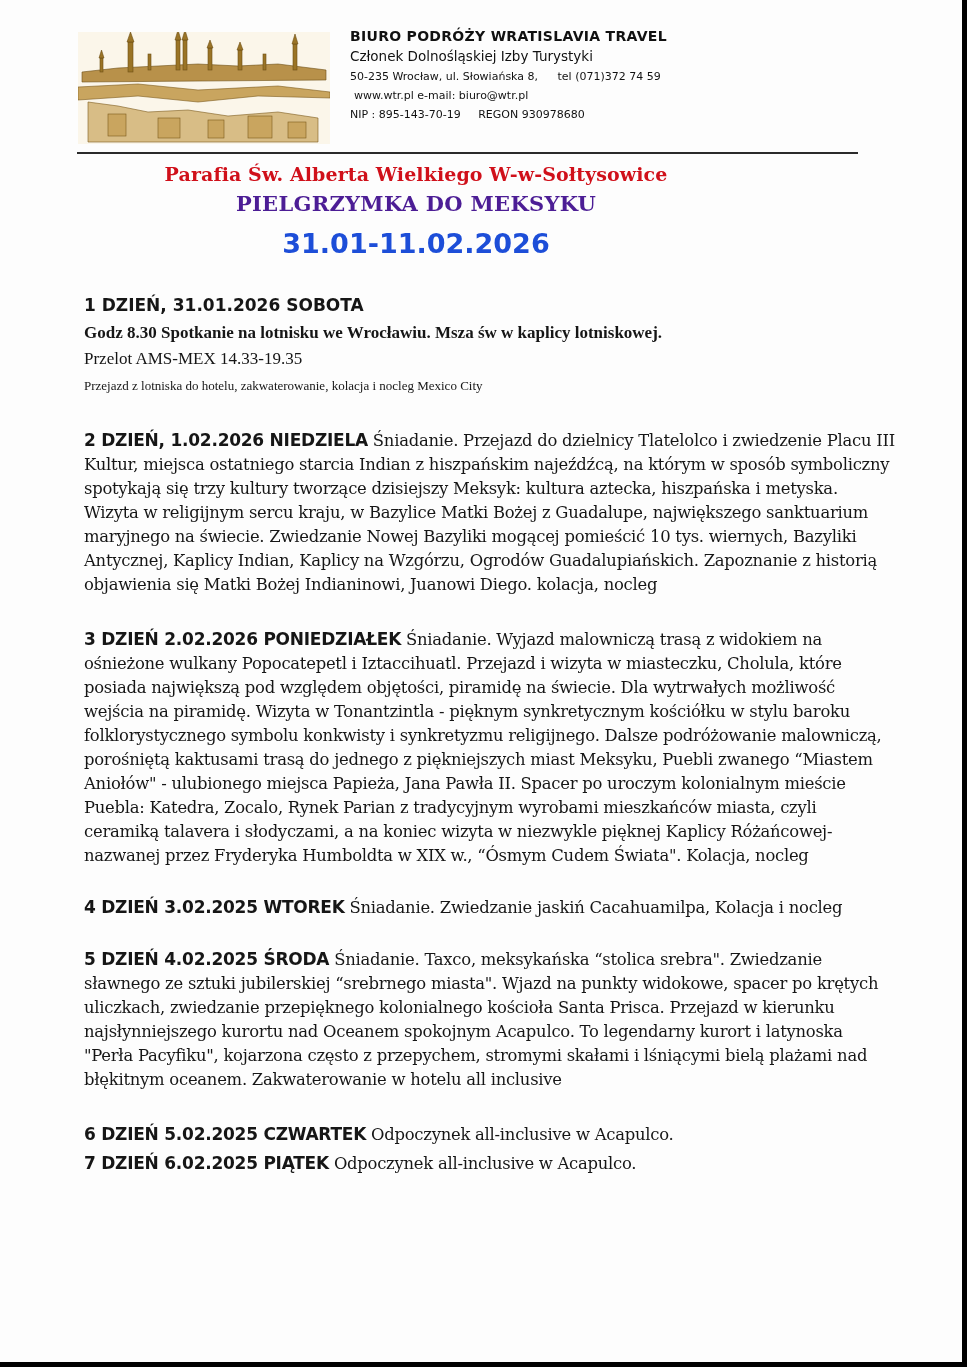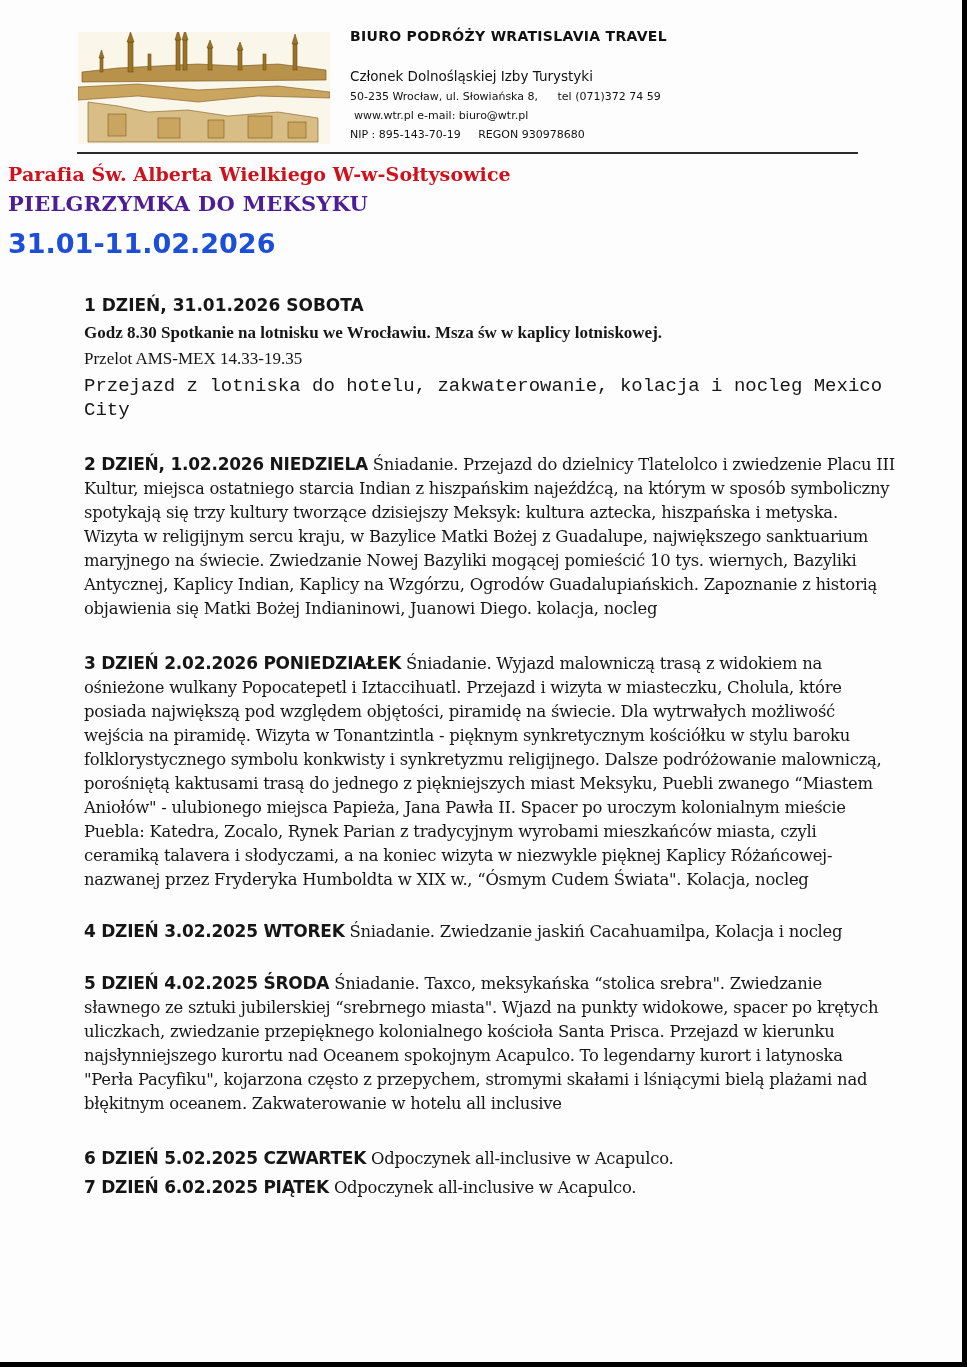--- a/index.html
+++ b/index.html
@@ -9,40 +9,40 @@
     font-family: "DejaVu Serif", serif;
     color: #161616;
   }
   .edge-right { position: absolute; left: 962px; top: 0; width: 5px; height: 1367px; background: #000; }
   .edge-bottom { position: absolute; left: 0; top: 1362px; width: 967px; height: 5px; background: #000; }
 
   .letterhead { position: absolute; left: 78px; top: 22px; width: 790px; height: 125px; }
   .logo { position: absolute; left: 0; top: 10px; width: 252px; height: 112px; }
   .company { position: absolute; left: 272px; top: 4px; font-family: "DejaVu Sans", sans-serif; color: #111; }
   .company .name { font-size: 14px; font-weight: bold; letter-spacing: 0.3px; line-height: 20px; }
-  .company .member { font-size: 13.5px; line-height: 21px; margin-top: 20px; }
+  .company .member { font-size: 13.5px; line-height: 21px; }
   .company .line { font-size: 11px; line-height: 19px; }
   .company .line .tel { margin-left: 16px; }
   .company .line.www { padding-left: 4px; }
   .company .line .regon { margin-left: 14px; }
   .rule { position: absolute; left: 77px; top: 152px; width: 781px; height: 2px; background: #2b2b2b; }
 
-  .titles { position: absolute; left: 8px; width: 832px; }
+  .titles { position: absolute; left: 0; width: 832px; text-align: center; }
   .parish { top: 163px; font-size: 19px; font-weight: bold; color: #d0101a; letter-spacing: 0.1px; }
   .main-title { top: 191px; font-size: 21px; font-weight: bold; color: #4c1d95; letter-spacing: 0.3px; }
   .date-range { top: 228px; font-size: 27px; font-weight: bold; font-family: "DejaVu Sans", sans-serif; color: #1d4ed8; }
 
   .content { position: absolute; left: 80px; top: 289px; width: 820px; }
   .day { margin: 0; }
   .day p { margin: 4px; }
   .day-head { font-family: "DejaVu Sans", sans-serif; font-weight: bold; font-size: 17px; line-height: 24px; }
   .desc { font-family: "DejaVu Serif", serif; font-size: 16.4px; line-height: 24px; letter-spacing: -0.25px; }
   .desc-bold { font-family: "Liberation Serif", serif; font-weight: bold; font-size: 17px; line-height: 23px; }
   .desc-small { font-family: "Liberation Serif", serif; font-size: 17px; line-height: 22px; }
-  .desc-mid { font-family: Liberation Mono, monospace; font-size: 19px; line-height: 24px; }
+  .desc-mid { font-family: Liberation Serif, serif; font-size: 13px; line-height: 24px; }
   .gap { height: 22px; }
   .gap-s { height: 19px; }
 </style>
 </head>
 <body>
 
 <div class="edge-right"></div>
 <div class="edge-bottom"></div>
 
 <div class="letterhead">

